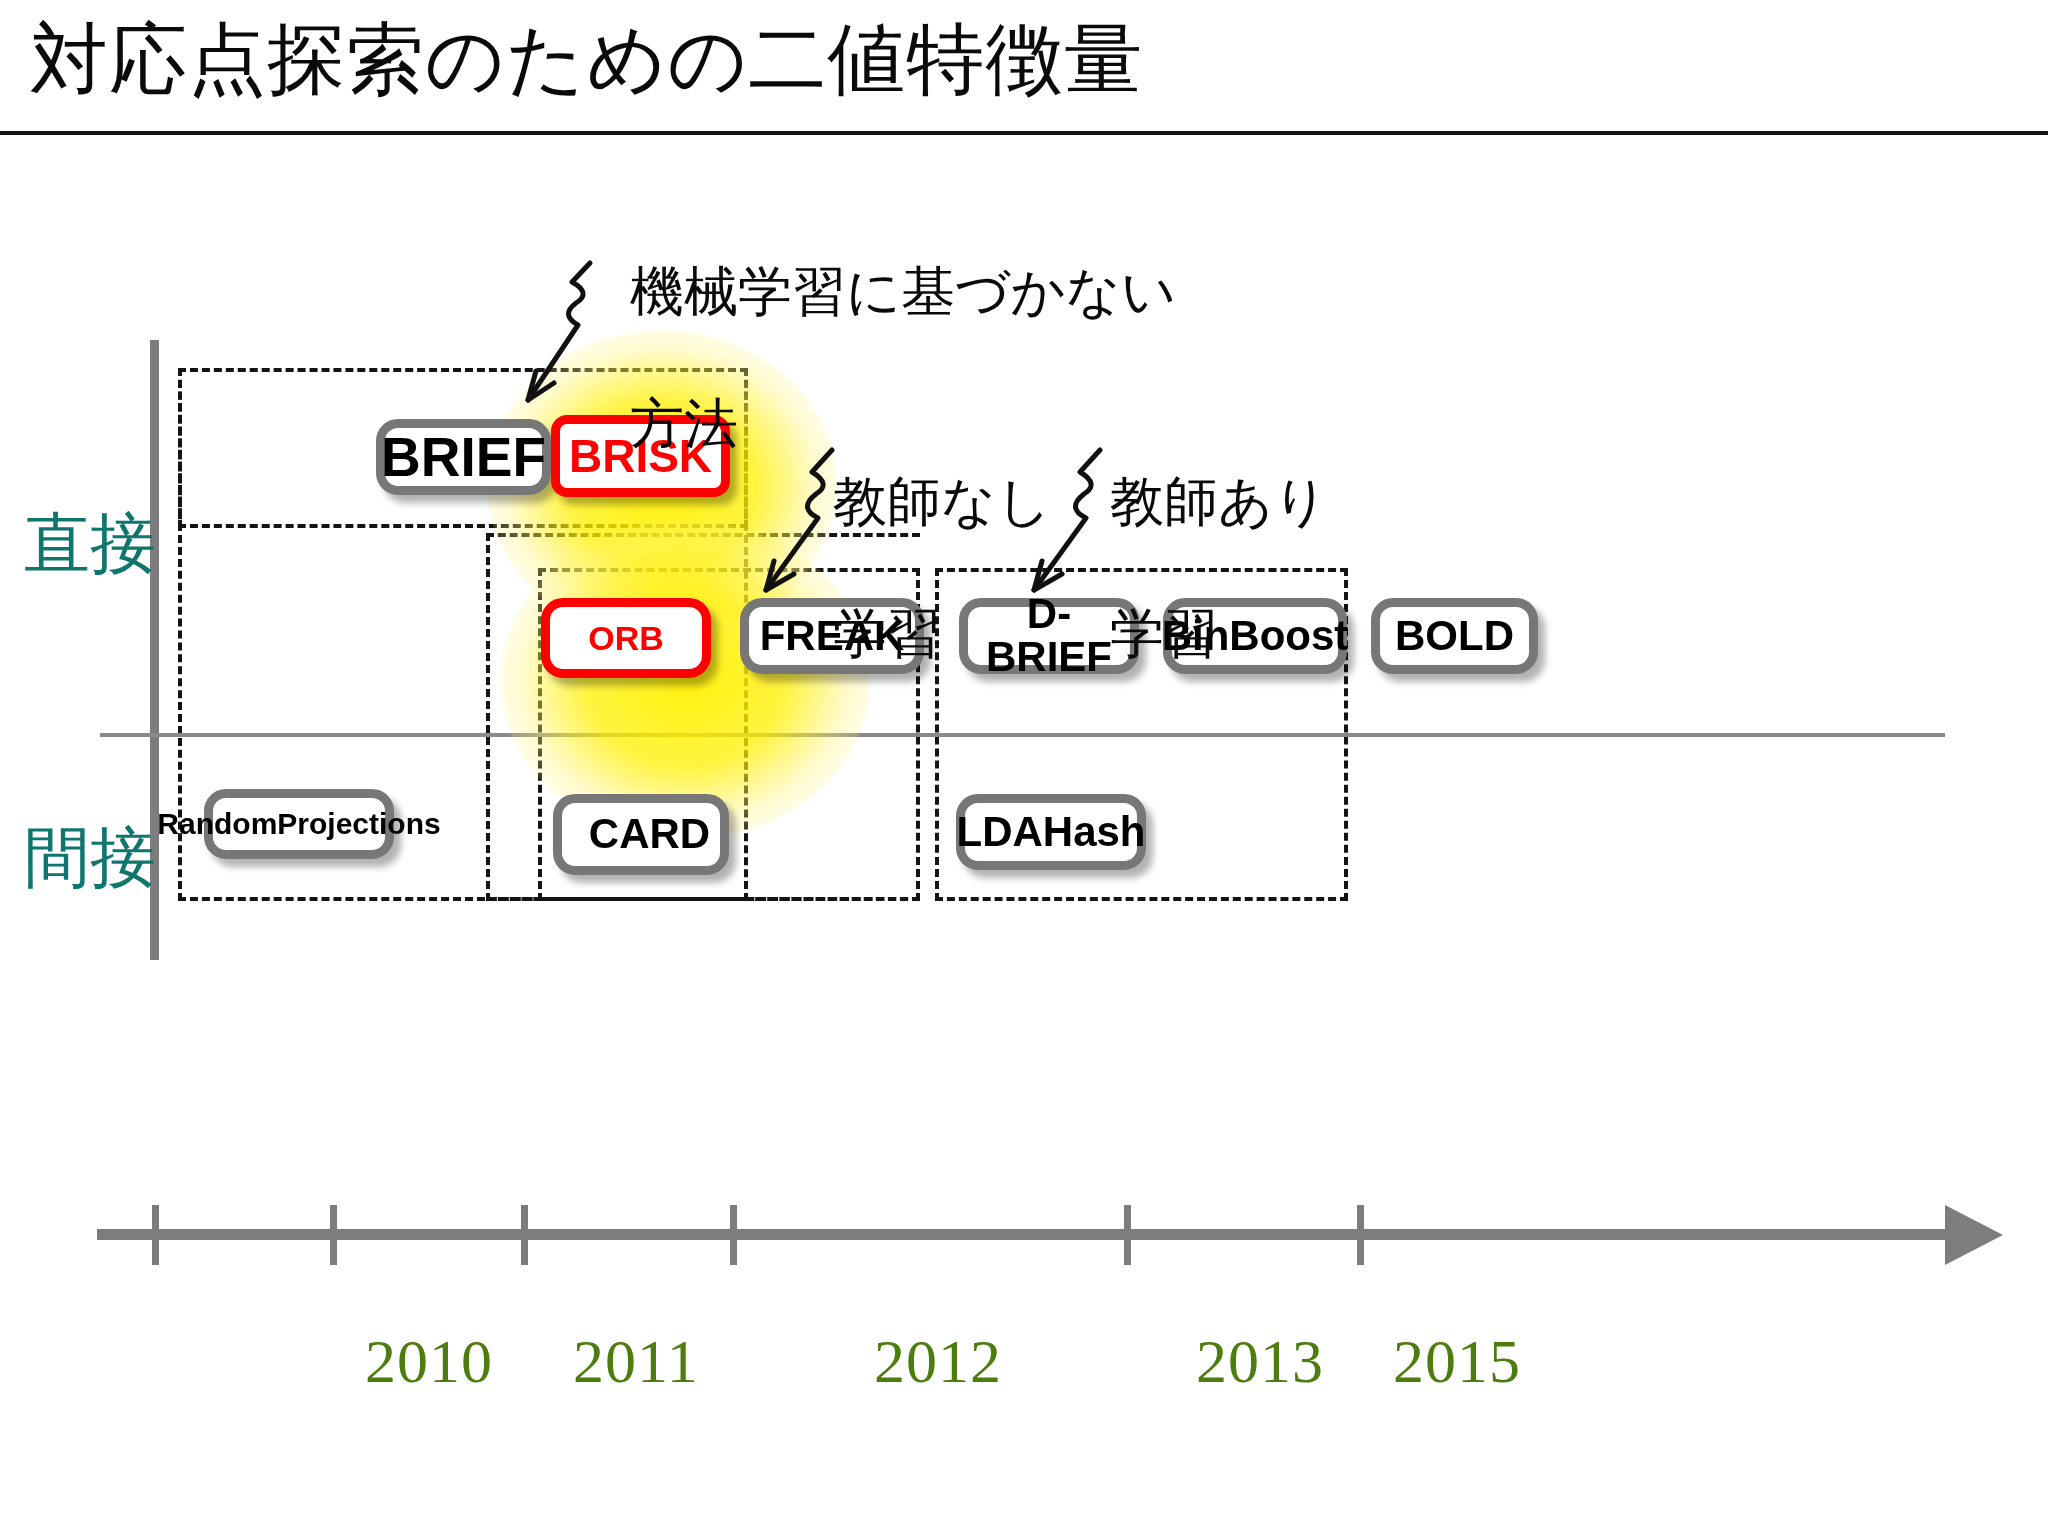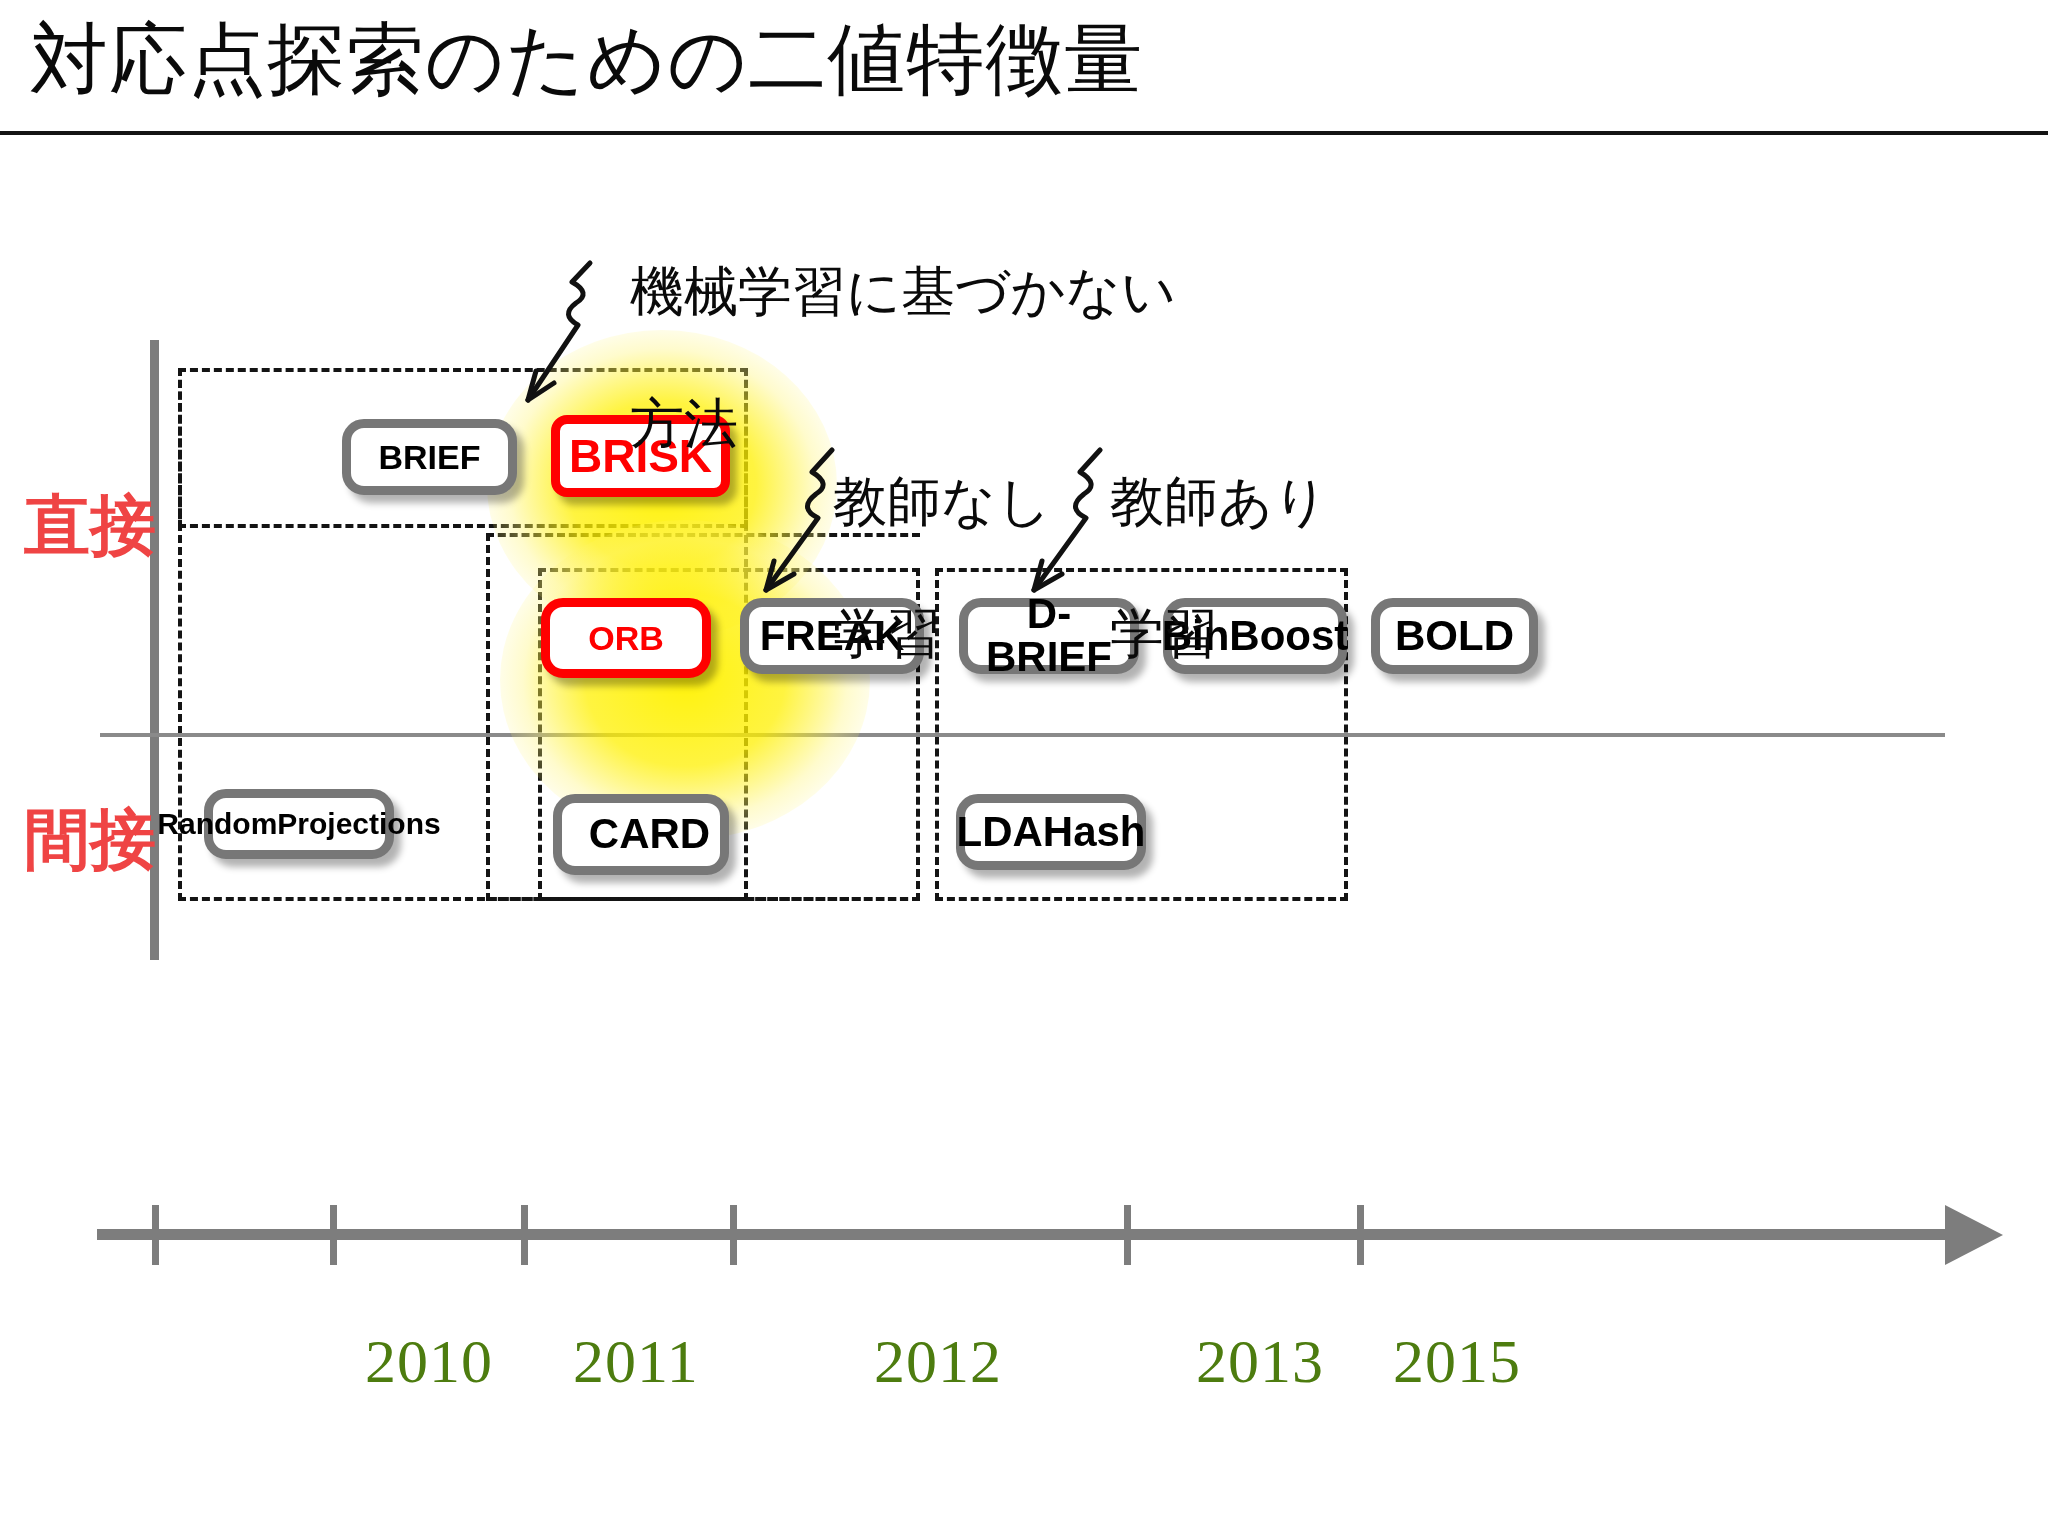--- a/index.html
+++ b/index.html
@@ -23,22 +23,22 @@
   .x-arrow{
     position:absolute;left:1945px;top:1205px;width:0;height:0;
     border-top:30px solid transparent;border-bottom:30px solid transparent;
     border-left:58px solid #7d7d7d;
   }
   .mid-rule{position:absolute;left:100px;top:733px;width:1845px;height:4px;background:#8a8a8a;}
   .tick{position:absolute;width:7px;background:#7d7d7d;}
 
   
   .rowlabel{
-    position:absolute;font-size:66px;font-weight:700;color:#ef4444;
-    font-family:"DejaVu Sans","Liberation Sans",sans-serif;white-space:nowrap;
+    position:absolute;font-size:66px;font-weight:400;color:#0f766e;
+    font-family:"DejaVu Sans","Liberation Sans",sans-serif;white-space:nowrap;margin-top:18px;
   }
 
   
   .frame{
     position:absolute;border:4px dashed #141414;background:transparent;
     box-sizing:border-box;
   }
 
   
   .chip{
@@ -104,21 +104,21 @@
 
   <div class="year" style="left:365px;top:1326px;">2010</div>
   <div class="year" style="left:573px;top:1326px;">2011</div>
   <div class="year" style="left:874px;top:1326px;">2012</div>
   <div class="year" style="left:1196px;top:1326px;">2013</div>
   <div class="year" style="left:1393px;top:1326px;">2015</div>
 
   <div class="glow" style="left:487px;top:330px;width:350px;height:310px;"></div>
   <div class="glow" style="left:500px;top:520px;width:370px;height:320px;"></div>
 
-  <div class="chip" style="left:342px;top:419px;width:175px;height:76px;font-size:34px;">
+  <div class="chip" style="left:376px;top:419px;width:175px;height:76px;font-size:55px;">
     <span>BRIEF</span>
   </div>
 
   <div class="chip hl" style="left:551px;top:415px;width:179px;height:82px;font-size:46px;border-radius:16px;">
     <span>BRISK</span>
   </div>
 
   <div class="chip hl" style="left:541px;top:598px;width:170px;height:80px;font-size:34px;">
     <span>ORB</span>
   </div>

